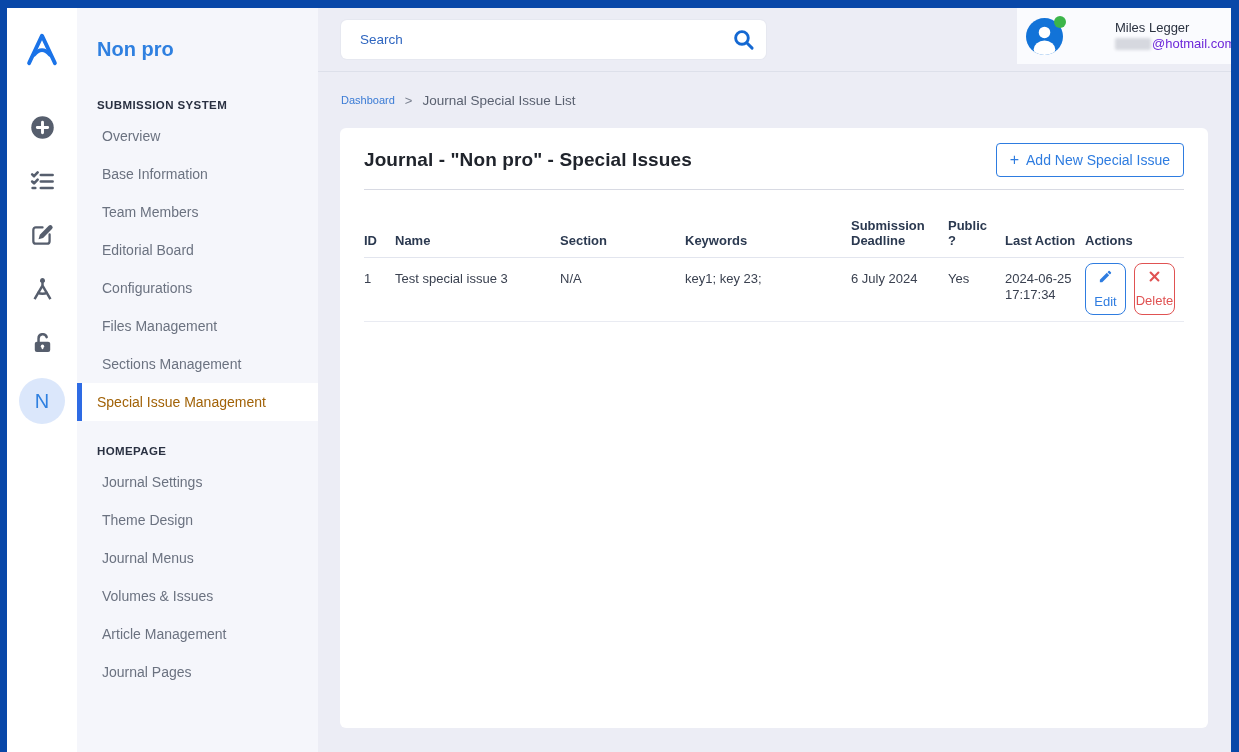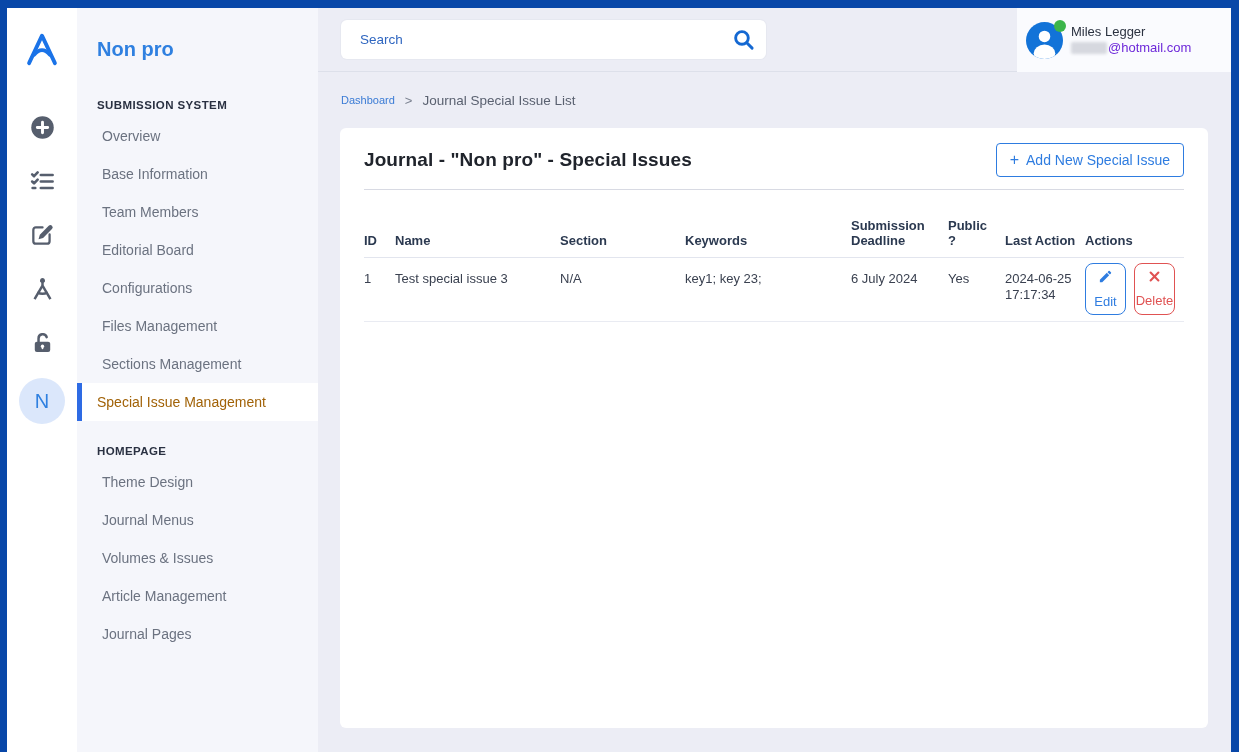--- a/index.html
+++ b/index.html
@@ -57,22 +57,22 @@
   }
   .searchbox input {
     flex:1; border:none; outline:none; background:transparent;
     font-family:"Liberation Sans", sans-serif;
     font-size:13.5px; color:#701a75; padding-left:19px;
   }
   .searchbox input::placeholder { color:#2f66c0; opacity:1; }
   .search-btn { width:46px; height:100%; display:flex; align-items:center; justify-content:center; cursor:pointer; }
 
   .usercard {
-    position:absolute; right:0; top:0; width:214px; height:64px; background:#fafbfe;
-    display:flex; align-items:center; padding-left:9px; cursor:pointer;
+    position:absolute; right:0; top:0; width:214px; height:56px; background:#fafbfe;
+    display:flex; align-items:center; padding-left:9px; cursor:pointer;gap:44px;
   }
   .avatar-wrap { position:relative; width:37px; height:37px; flex:0 0 37px; }
   .presence-dot {
     position:absolute; top:-2px; right:-3px; width:12px; height:12px;
     border-radius:50%; background:#3cb54a;
   }
   .user-text { margin-left:8px; line-height:16px; }
   .user-name { font-size:13px; color:#2b3240; }
   .user-email { font-size:13px; color:#6d28d9; display:flex; align-items:center; }
   .redacted {
@@ -196,20 +196,23 @@
       <div class="nav-item">
           <span>Sections Management</span>
         </div>
       <div class="nav-item active">
           <span>Special Issue Management</span>
         </div>
     </div>
 
     <div class="nav-section-label second">HOMEPAGE</div>
     <div class="nav-list">
+      <div class="nav-item">
+          <span>Journal Settings</span>
+        </div>
       <div class="nav-item">
           <span>Theme Design</span>
         </div>
       <div class="nav-item">
           <span>Journal Menus</span>
         </div>
       <div class="nav-item">
           <span>Volumes &amp; Issues</span>
         </div>
       <div class="nav-item">

